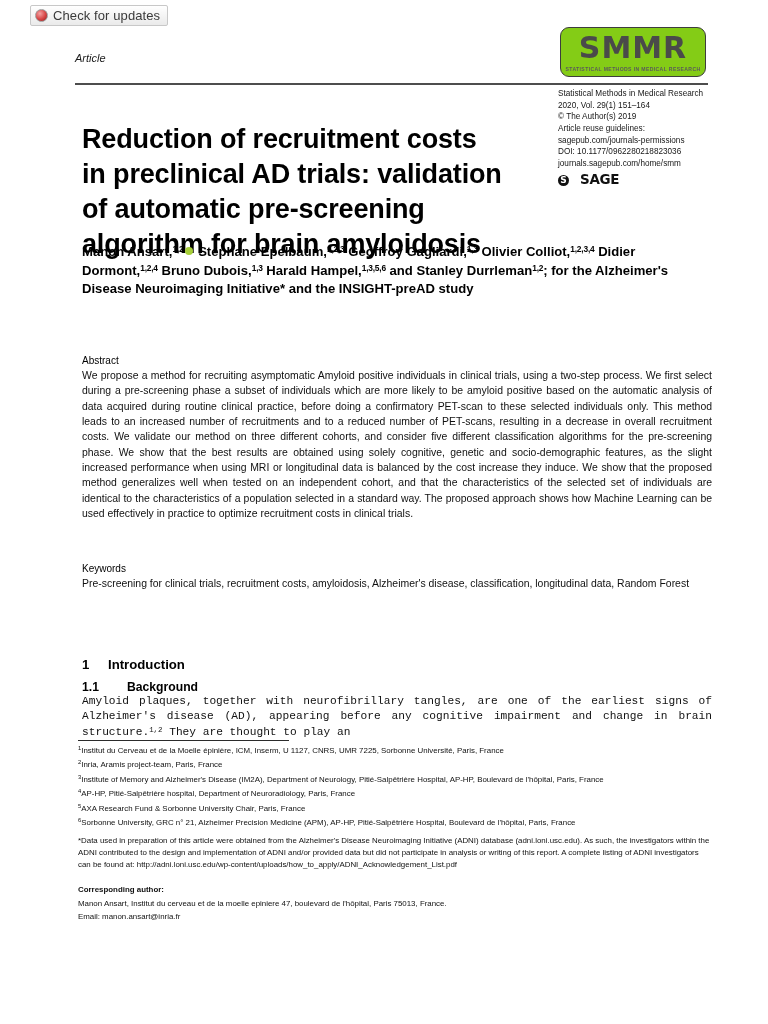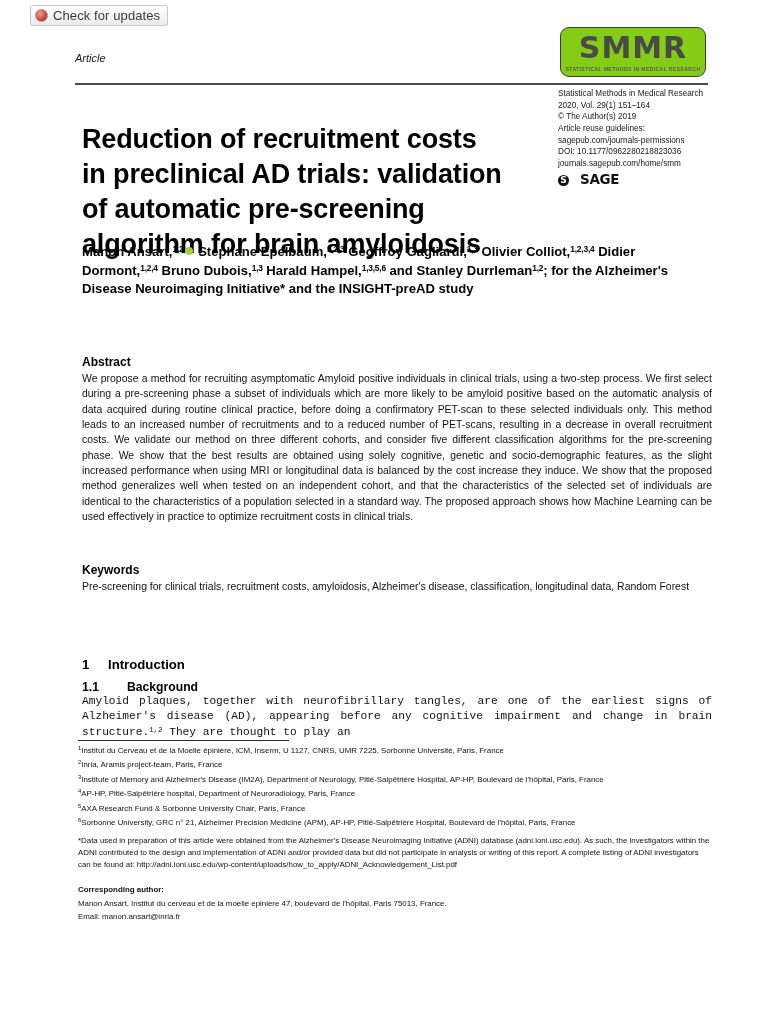--- a/index.html
+++ b/index.html
@@ -177,22 +177,22 @@
     width: 8px;
     height: 8px;
     border-radius: 50%;
     background: #a6ce39;
     vertical-align: .08em;
     margin: 0 2px 0 1px;
   }
 
   
   .section-heading {
-    font-size: 12px;
-    font-weight: bold;
+    font-size: 10px;
+    font-weight: normal;
     color: #000;
     margin-bottom: 2px;
   }
   .abstract {
     position: absolute;
     left: 82px;
     top: 355px;
     width: 630px;
   }
   .abstract-body {

